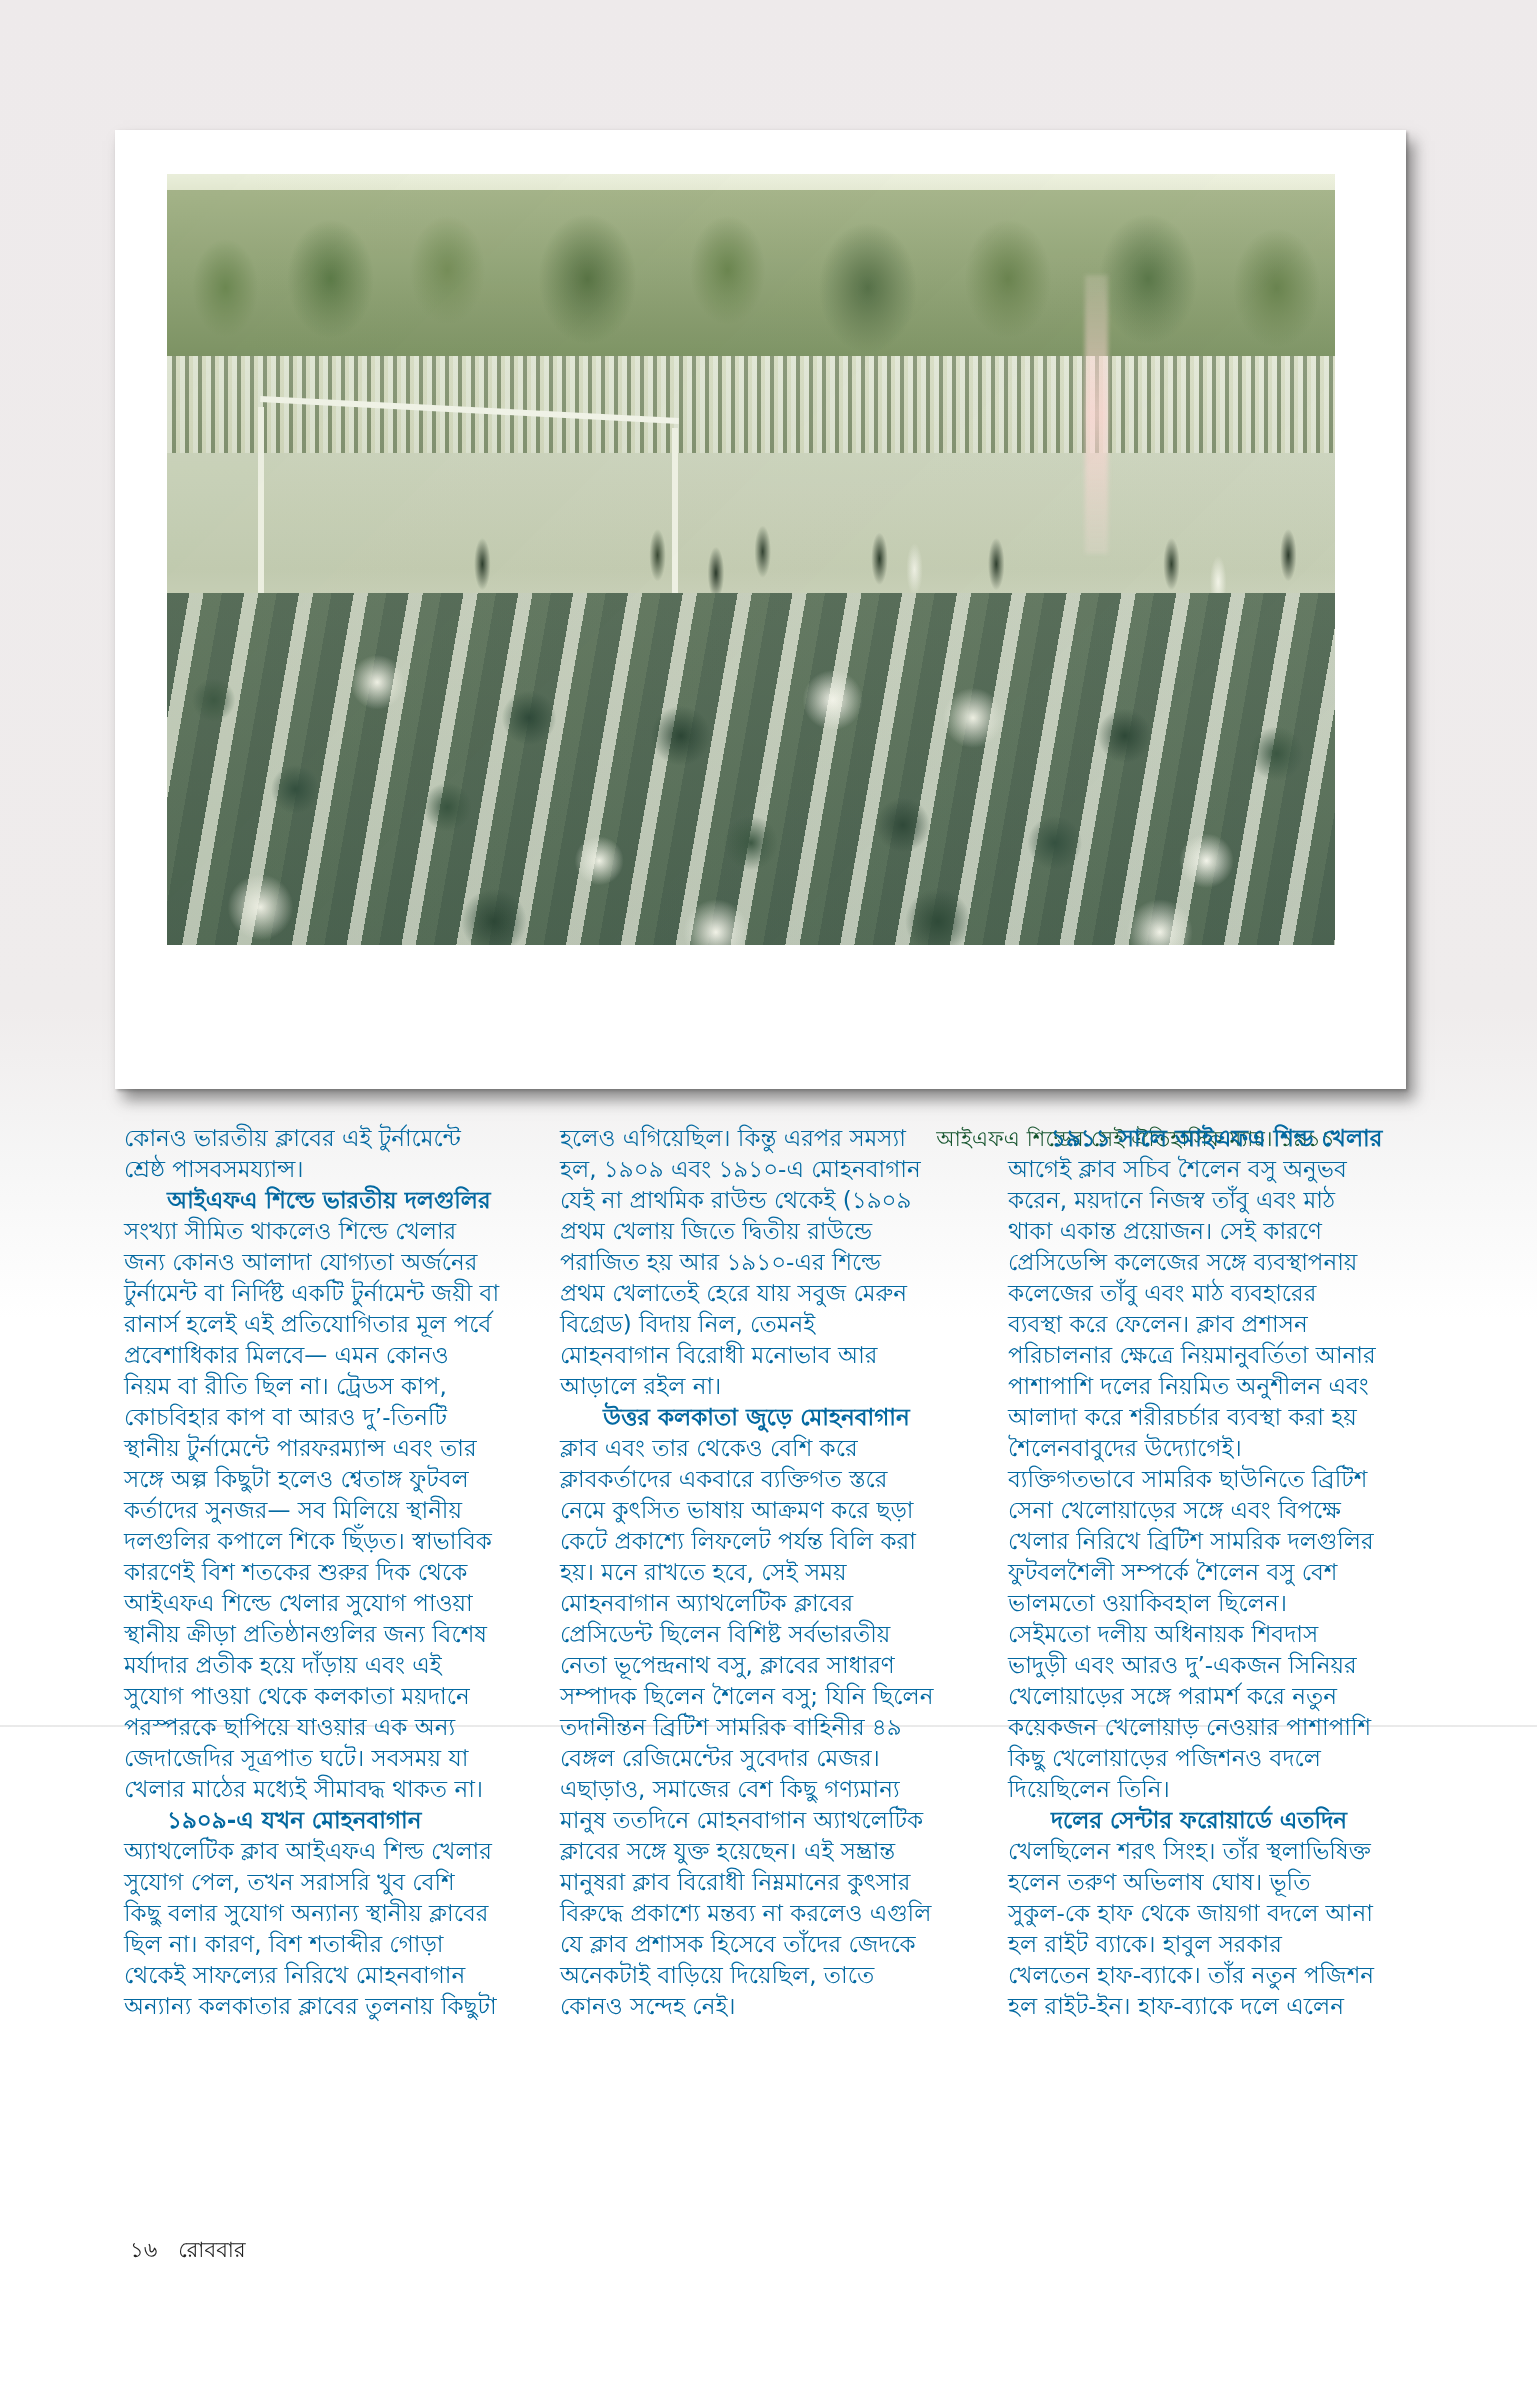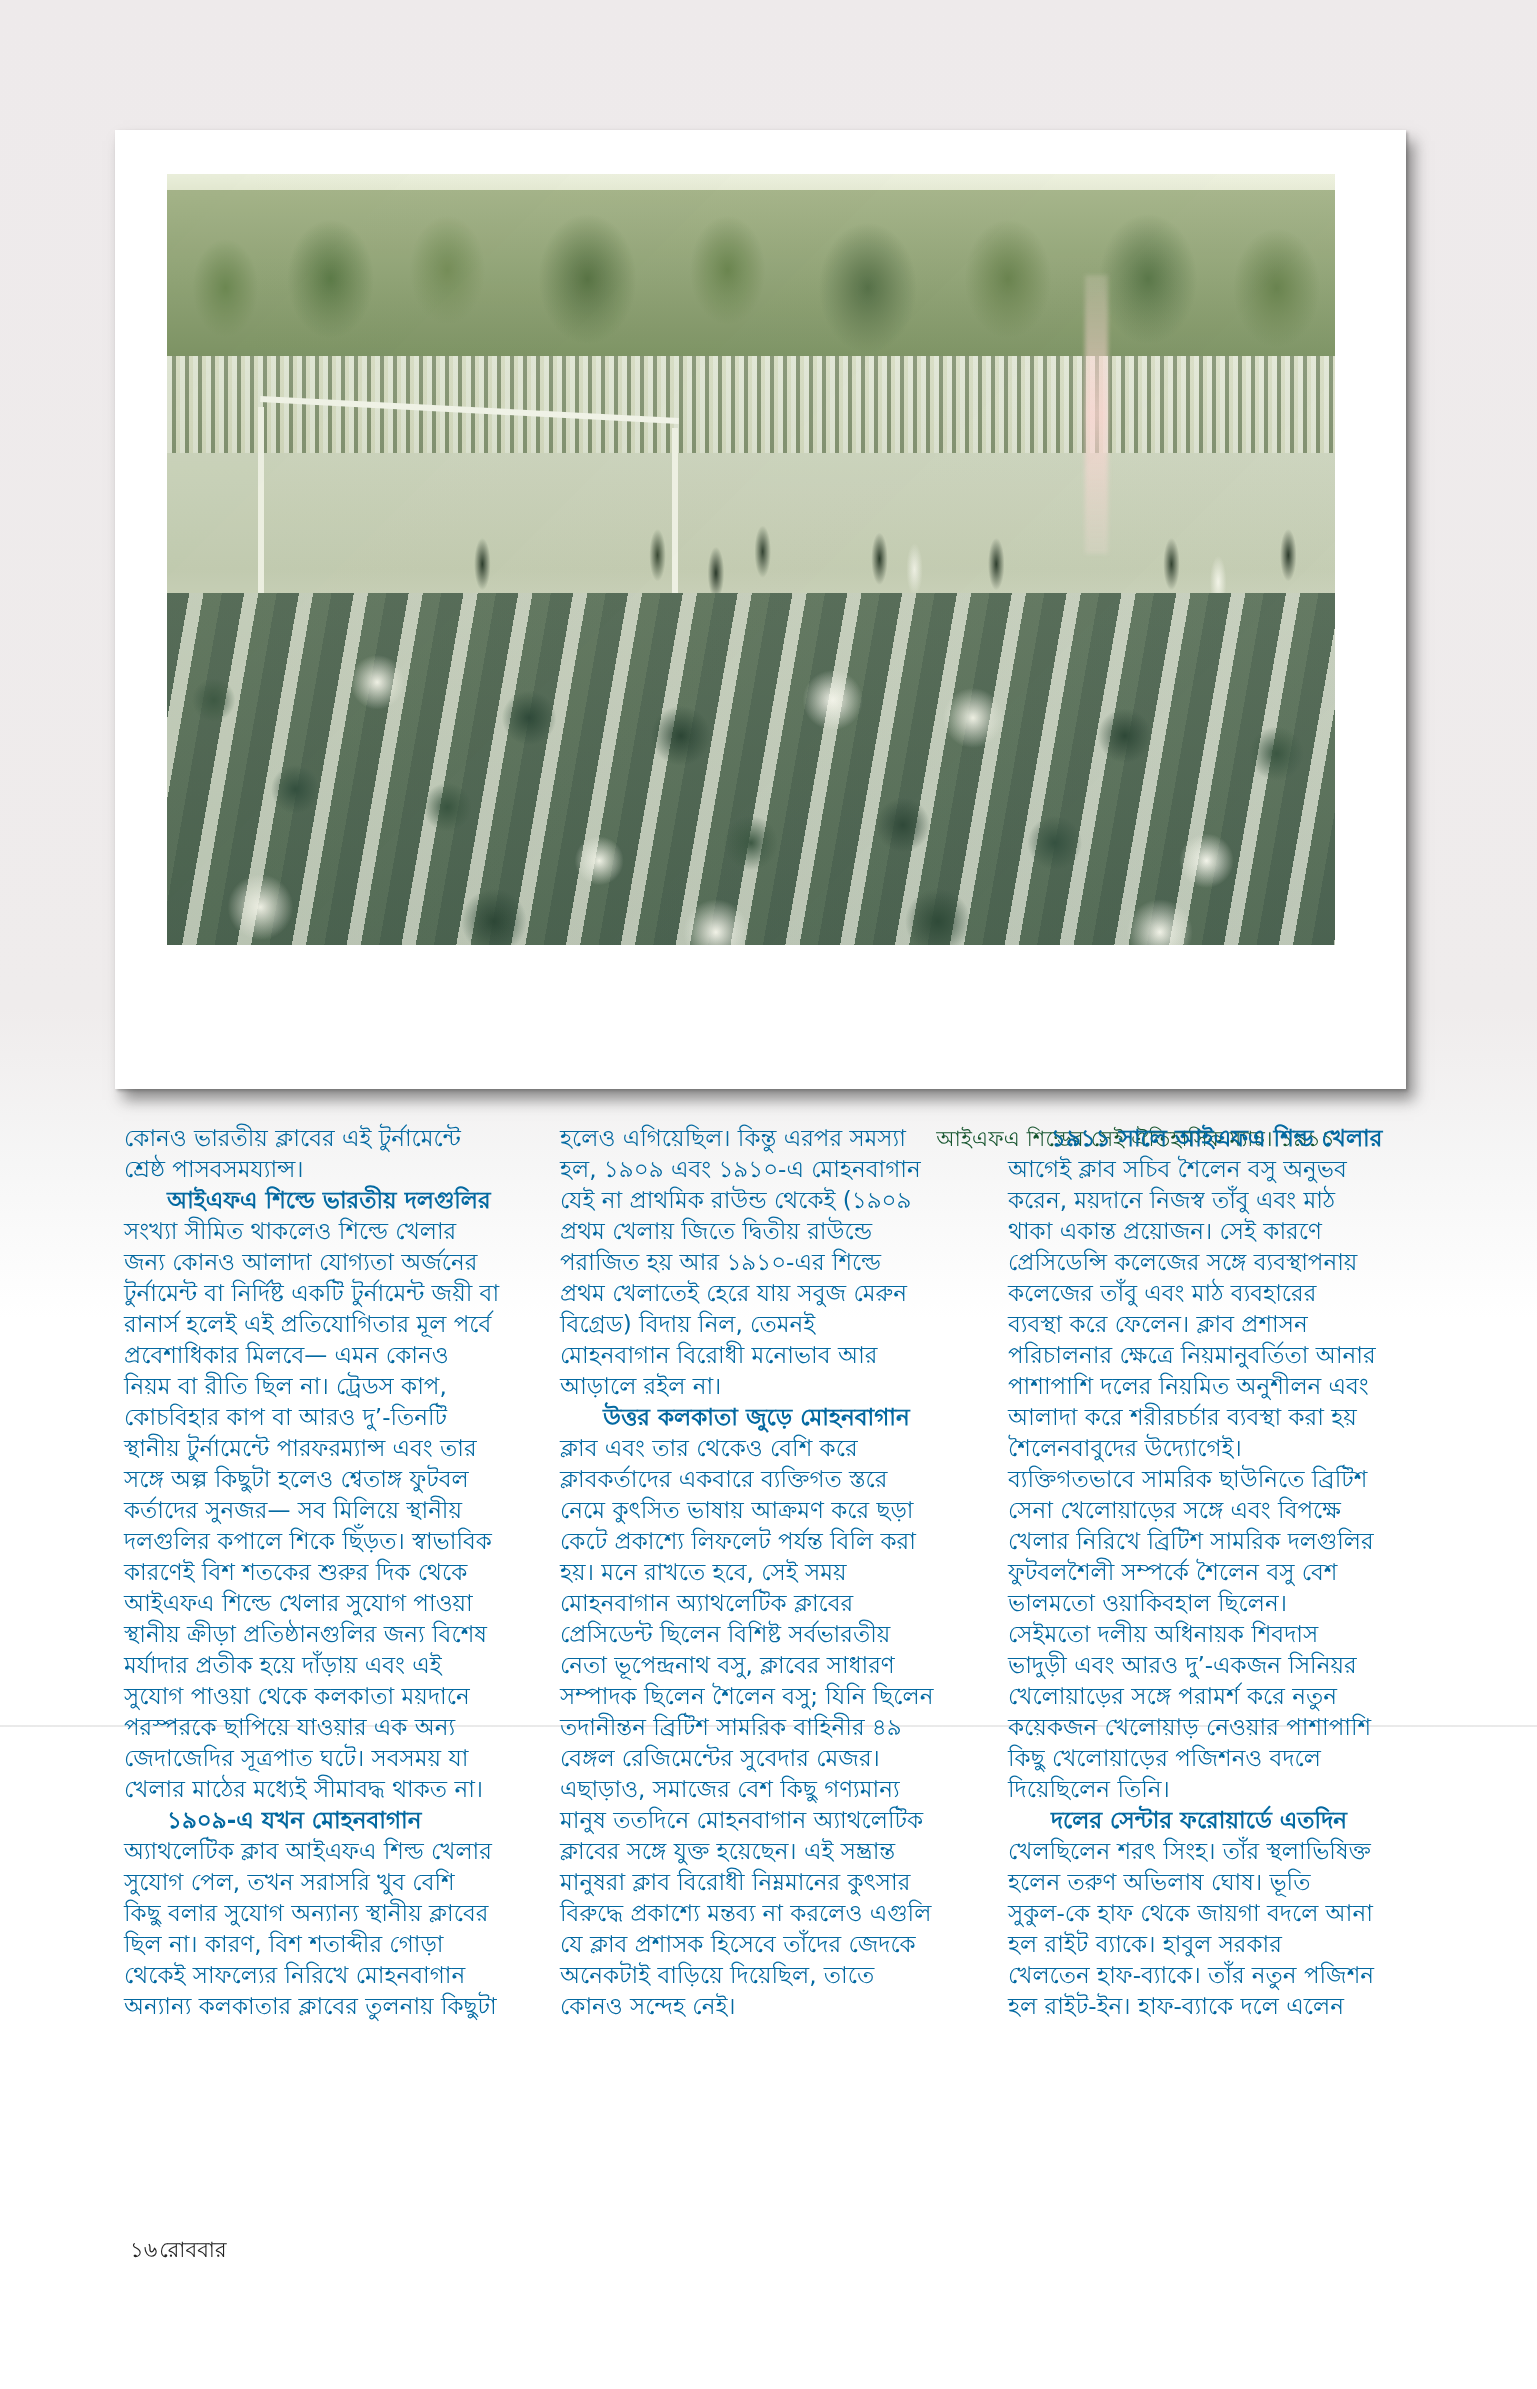--- a/index.html
+++ b/index.html
@@ -147,21 +147,21 @@
   .col-1 { left: 124px; width: 411px; }
   .col-2 { left: 552px; width: 419px; margin-left: 8px; }
   .col-3 { left: 1008px; width: 419px; }
   .footer {
     position: absolute;
     left: 130px;
     top: 2234px;
     font-size: 21px;
     color: #222;
   }
-  .footer .page-number { margin-right: 2px; }
+  .footer .page-number { margin-right: 21px; }
 </style>
 </head>
 <body>
 
 <div class="photo-frame">
   <div class="photo">
     <div class="sky"></div>
     <div class="trees"></div>
     <div class="stand"></div>
     <div class="pitch"></div>

